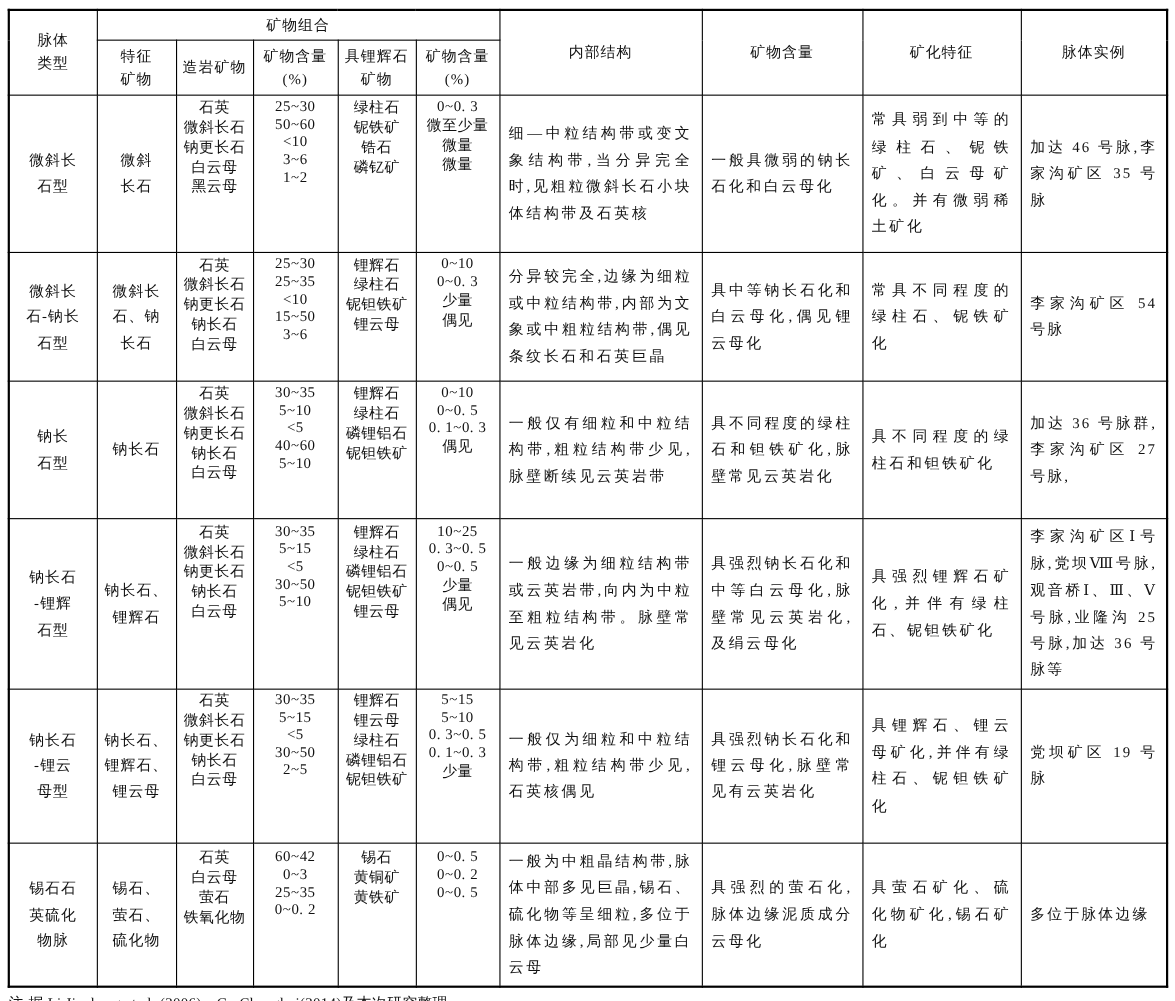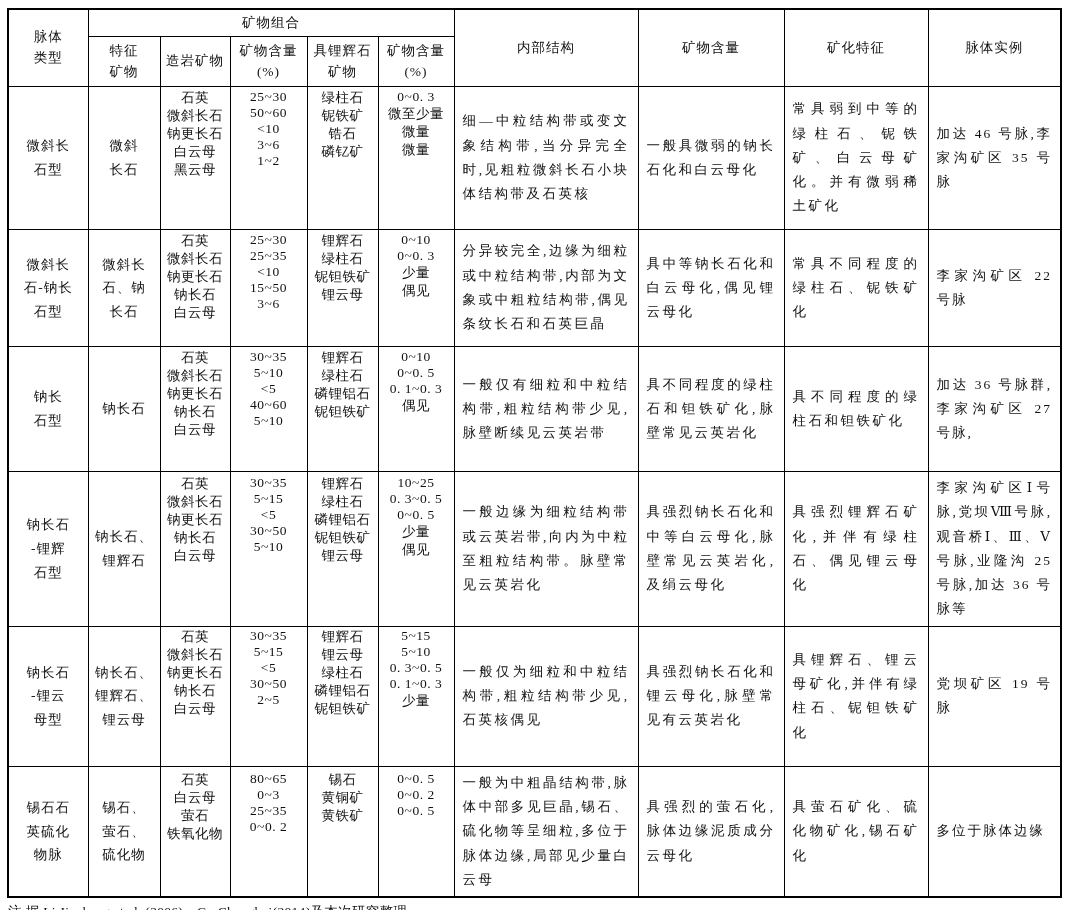--- a/index.html
+++ b/index.html
@@ -175,21 +175,21 @@
               <div class="mline">0~10</div>
               <div class="mline">0~0. 3</div>
               <div class="mline">少量</div>
               <div class="mline">偶见</div>
               <div class="mline"></div>
             </div>
           </td>
     <td class="txt">分异较完全,边缘为细粒或中粒结构带,内部为文象或中粗粒结构带,偶见条纹长石和石英巨晶</td>
     <td class="txt">具中等钠长石化和白云母化,偶见锂云母化</td>
     <td class="txt">常具不同程度的绿柱石、铌铁矿化</td>
-    <td class="txt examples">李家沟矿区 22 号脉</td>
+    <td class="txt examples">李家沟矿区 54 号脉</td>
   </tr>
         <tr>
     <td class="pre">钠长
 石型</td>
     <td class="pre">钠长石</td>
     <td>
             <div class="stack">
               <div class="mline">石英</div>
               <div class="mline">微斜长石</div>
               <div class="mline">钠更长石</div>
@@ -266,21 +266,21 @@
             <div class="stack">
               <div class="mline">10~25</div>
               <div class="mline">0. 3~0. 5</div>
               <div class="mline">0~0. 5</div>
               <div class="mline">少量</div>
               <div class="mline">偶见</div>
             </div>
           </td>
     <td class="txt">一般边缘为细粒结构带或云英岩带,向内为中粒至粗粒结构带。脉壁常见云英岩化</td>
     <td class="txt">具强烈钠长石化和中等白云母化,脉壁常见云英岩化,及绢云母化</td>
-    <td class="txt">具强烈锂辉石矿化,并伴有绿柱石、偶见锂云母化</td>
+    <td class="txt">具强烈锂辉石矿化,并伴有绿柱石、铌钽铁矿化</td>
     <td class="txt examples">李家沟矿区Ⅰ号脉,党坝Ⅷ号脉,观音桥Ⅰ、Ⅲ、Ⅴ号脉,业隆沟 25 号脉,加达 36 号脉等</td>
   </tr>
         <tr>
     <td class="pre">钠长石
 -锂云
 母型</td>
     <td class="pre">钠长石、
 锂辉石、
 锂云母</td>
     <td>
@@ -334,21 +334,21 @@
     <td>
             <div class="stack">
               <div class="mline">石英</div>
               <div class="mline">白云母</div>
               <div class="mline">萤石</div>
               <div class="mline">铁氧化物</div>
             </div>
           </td>
     <td>
             <div class="stack">
-              <div class="mline">80~65</div>
+              <div class="mline">60~42</div>
               <div class="mline">0~3</div>
               <div class="mline">25~35</div>
               <div class="mline">0~0. 2</div>
             </div>
           </td>
     <td>
             <div class="stack">
               <div class="mline">锡石</div>
               <div class="mline">黄铜矿</div>
               <div class="mline">黄铁矿</div>

